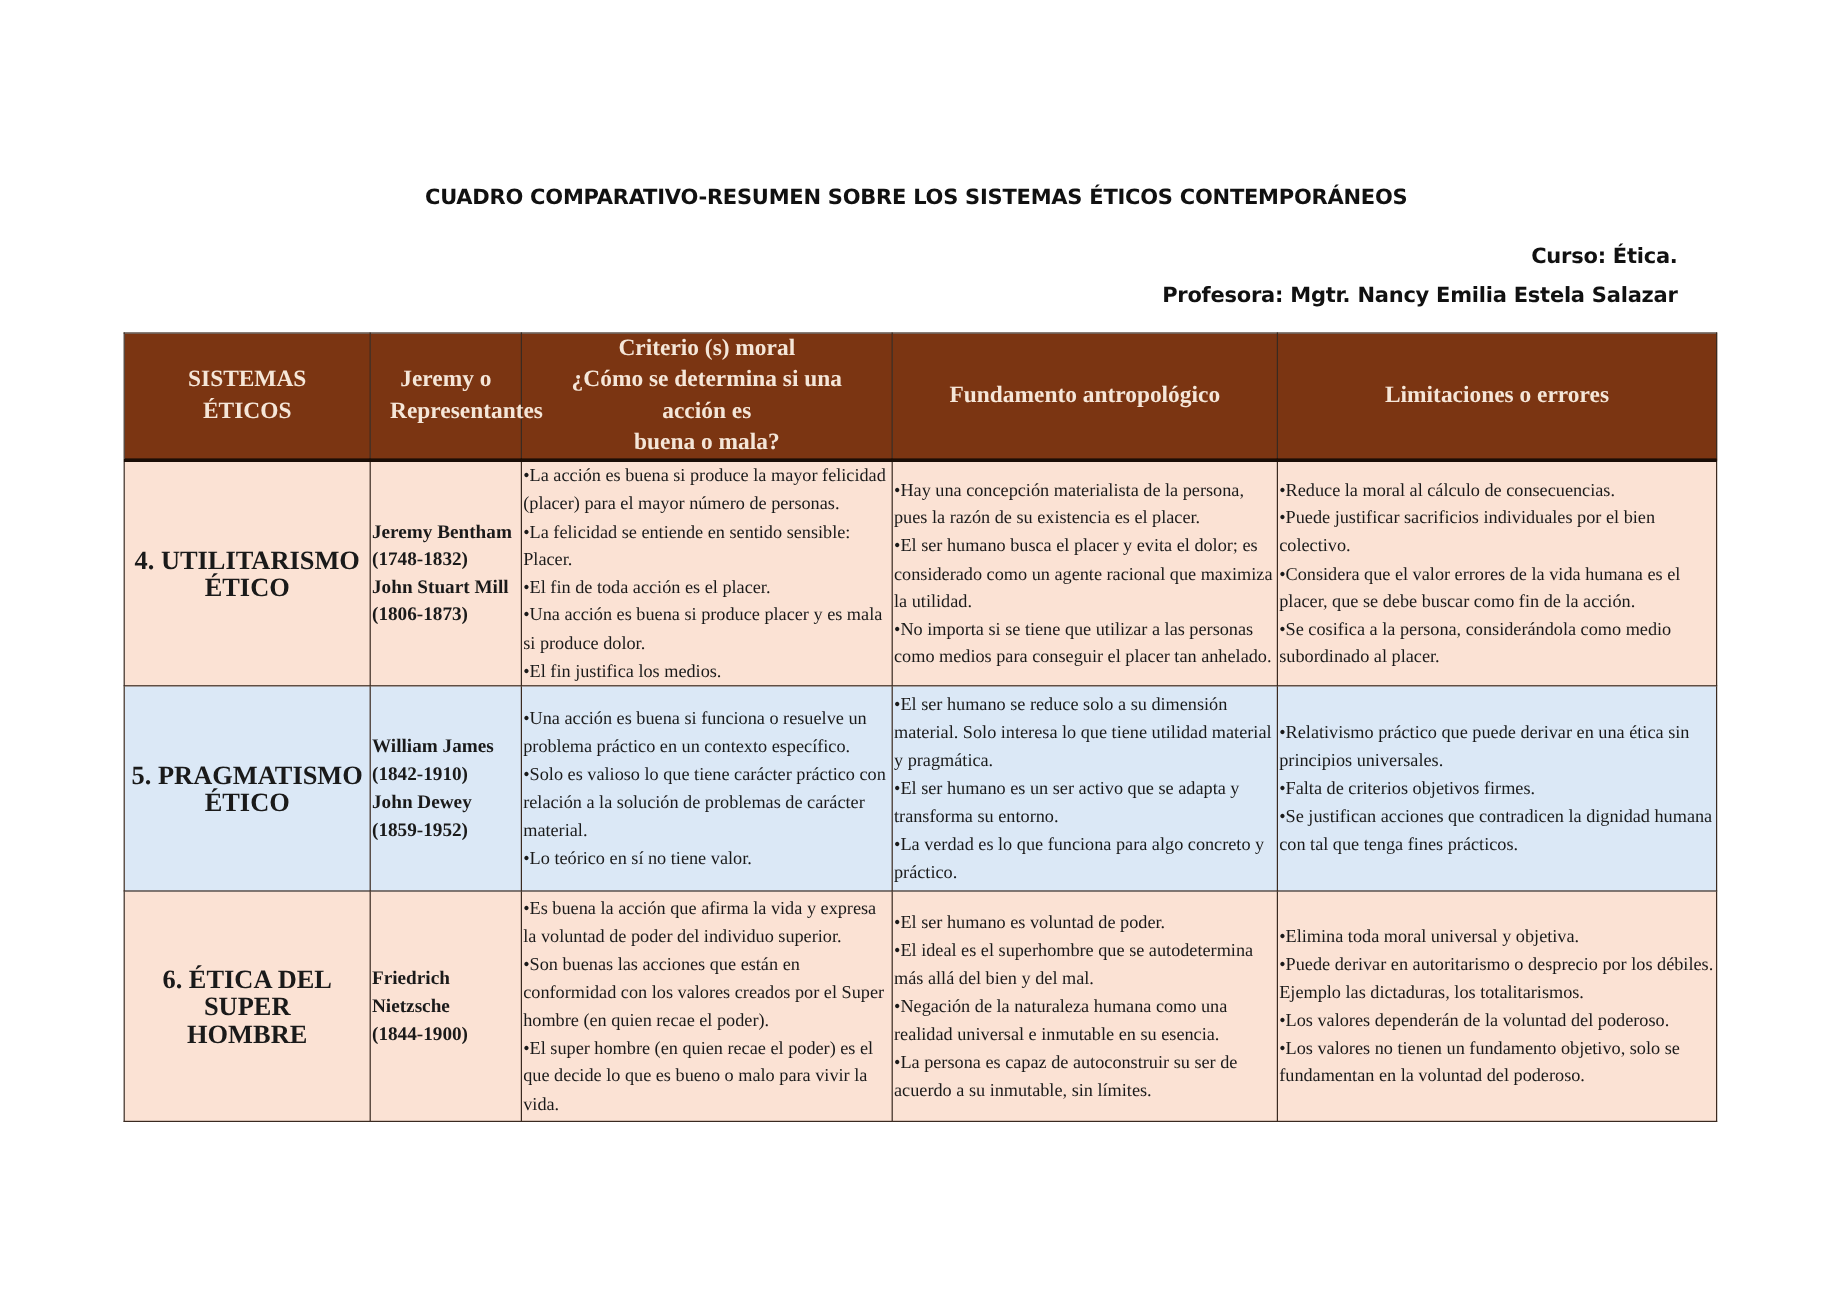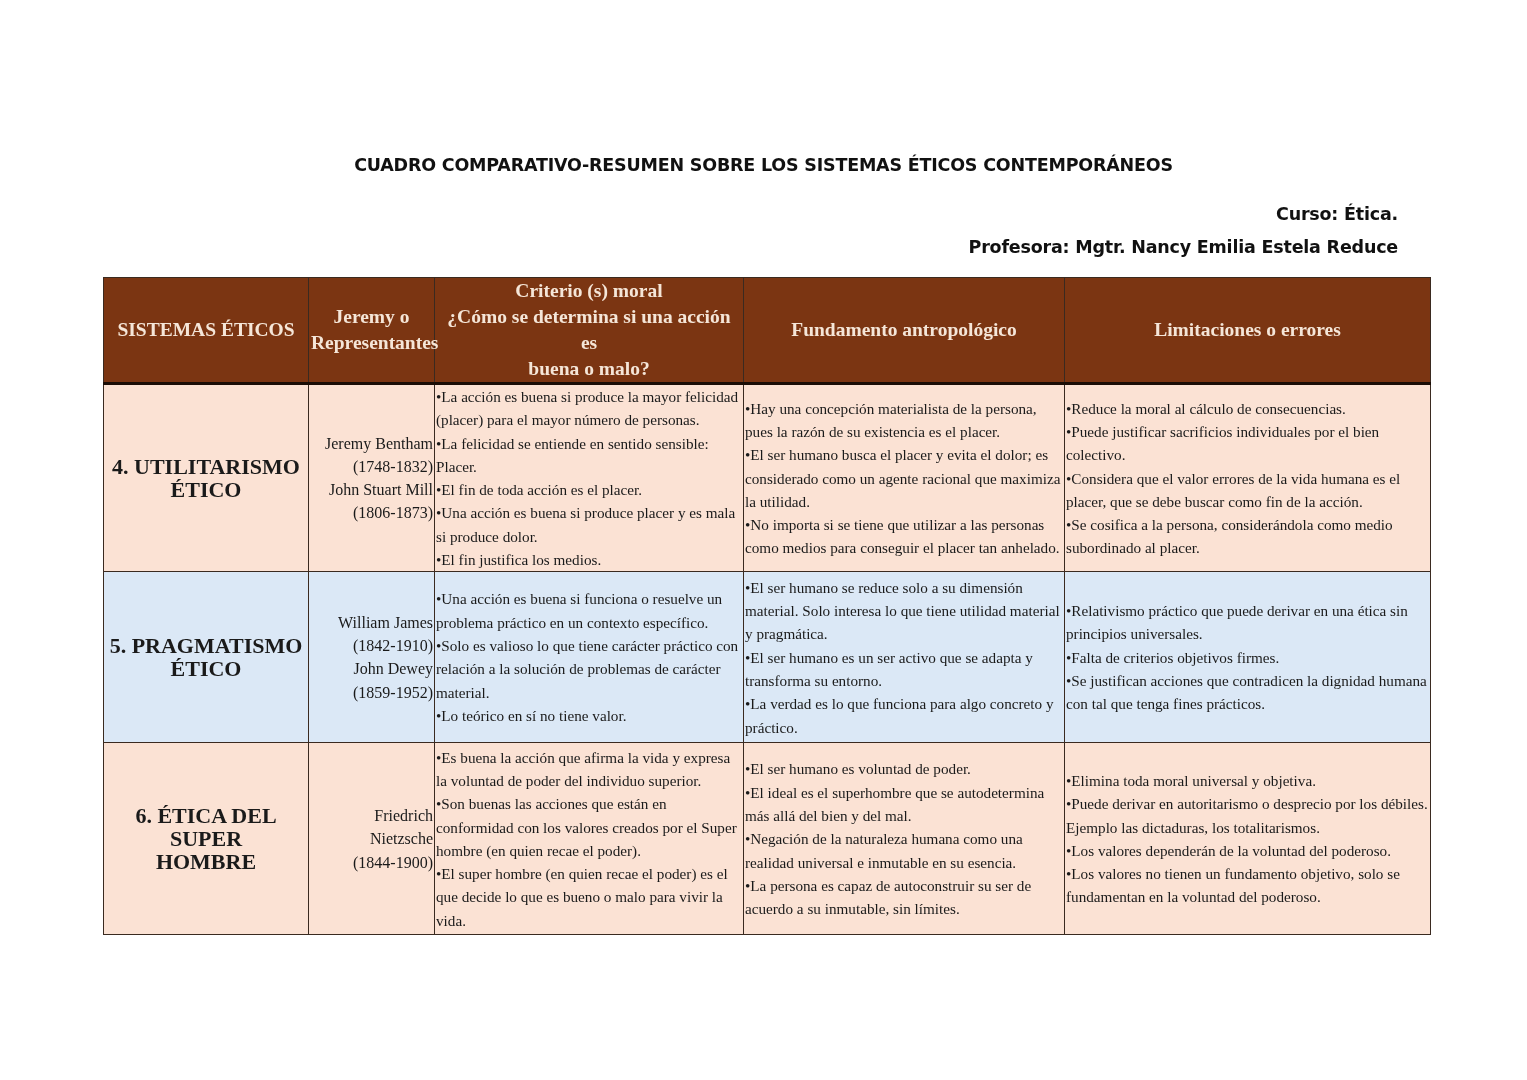--- a/index.html
+++ b/index.html
@@ -17,59 +17,59 @@
   .meta.curso { top: 204px; }
   .meta.prof { top: 237px; }
   table.grid {
     position: absolute; left: 103px; top: 277px; width: 1327px;
     border-collapse: collapse; table-layout: fixed;
     font-family: "Liberation Serif", serif;
   }
   table.grid th, table.grid td { border: 1px solid #3a2a20; }
   table.grid th {
     background: #7b3512; color: #f5e6d8; font-weight: bold; font-size: 19.5px;
-    line-height: 26px; text-align: center; vertical-align: middle; height: 86px; padding: 0 2px;
+    line-height: 26px; text-align: center; vertical-align: middle; height: 86px; padding: 0 16px;
   }
   thead tr { border-bottom: 3px solid #1a0d06; }
   td { font-size: 15.2px; line-height: 23.3px; color: #1a1a1a; vertical-align: middle; padding: 0 1px; }
   td.sys { font-weight: bold; text-align: center; font-size: 22px; line-height: 23px; }
-  td.rep { text-align: right; font-size: 16px; line-height: 23.3px; }
+  td.rep { text-align: left; font-size: 16px; line-height: 23.3px; font-weight: bold; }
   tr.peach td { background: #fbe2d4; }
   tr.blue td { background: #dbe8f6; }
   tr.r4 td { height: 178px; }
   tr.r5 td { height: 170px; }
   tr.r6 td { height: 191px; }
   .b { display: block; white-space: normal; }
 </style>
 </head>
 <body>
 
 <div class="title">CUADRO COMPARATIVO-RESUMEN SOBRE LOS SISTEMAS ÉTICOS CONTEMPORÁNEOS</div>
 <div class="meta curso">Curso: Ética.</div>
-<div class="meta prof">Profesora: Mgtr. Nancy Emilia Estela Reduce</div>
+<div class="meta prof">Profesora: Mgtr. Nancy Emilia Estela Salazar</div>
 
 <table class="grid">
   <colgroup>
     <col style="width:205px">
       <col style="width:126px">
       <col style="width:309px">
       <col style="width:321px">
       <col style="width:366px">
   </colgroup>
   <thead>
     <tr>
       <th><span>SISTEMAS ÉTICOS</span></th>
       <th>
           <span class="b">Jeremy o</span>
           <span class="b">Representantes</span>
         </th>
       <th>
           <span class="b">Criterio (s) moral</span>
           <span class="b">¿Cómo se determina si una acción es</span>
-          <span class="b">buena o malo?</span>
+          <span class="b">buena o mala?</span>
         </th>
       <th><span>Fundamento antropológico</span></th>
       <th><span>Limitaciones o errores</span></th>
     </tr>
   </thead>
   <tbody>
     <tr class="peach r4">
       <td class="sys">4. UTILITARISMO ÉTICO</td>
       <td class="rep">
         <span class="b">Jeremy Bentham</span>

